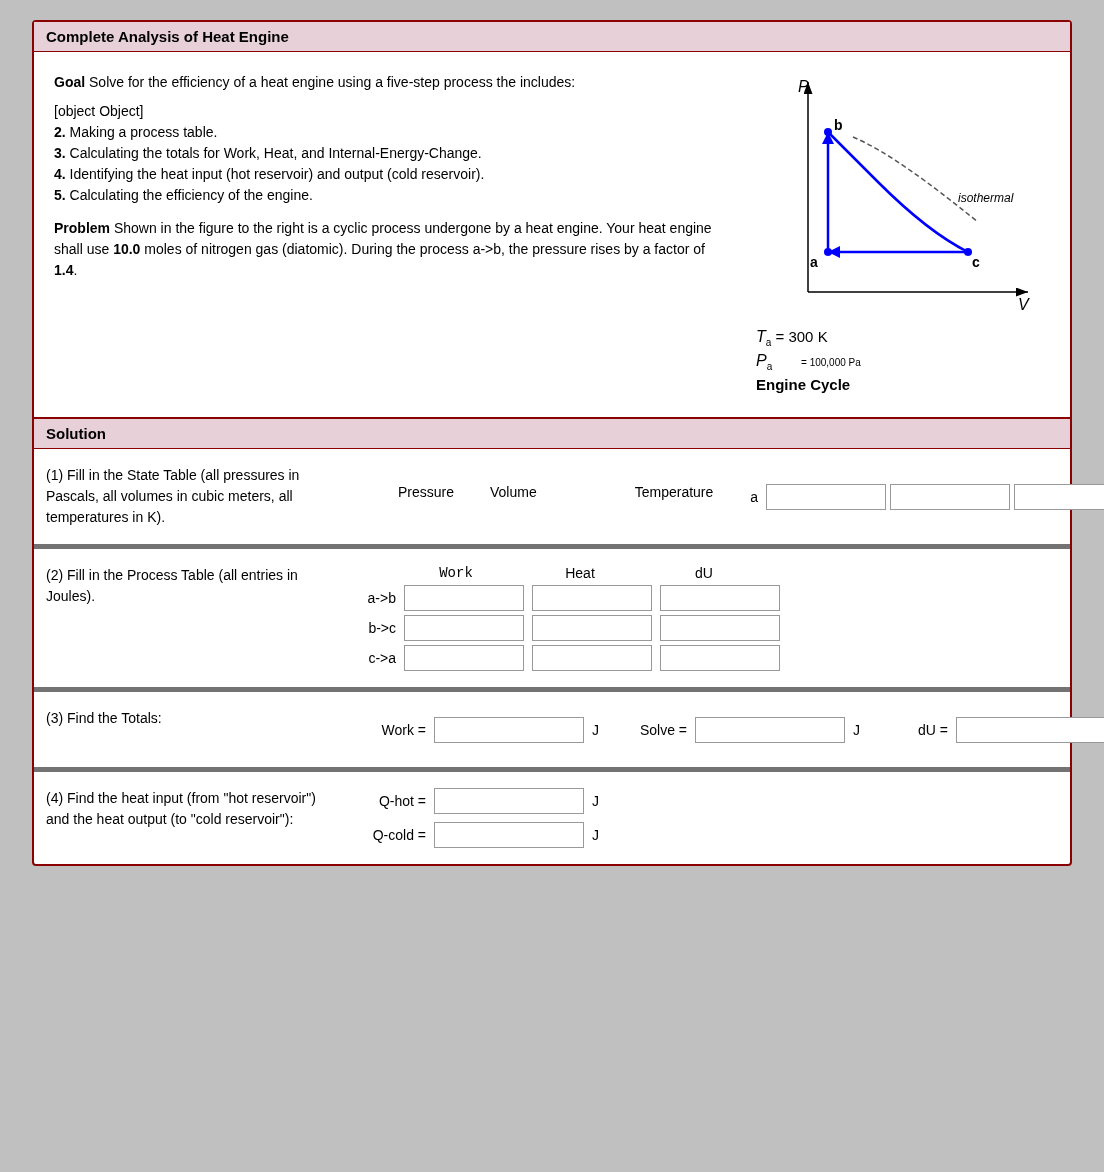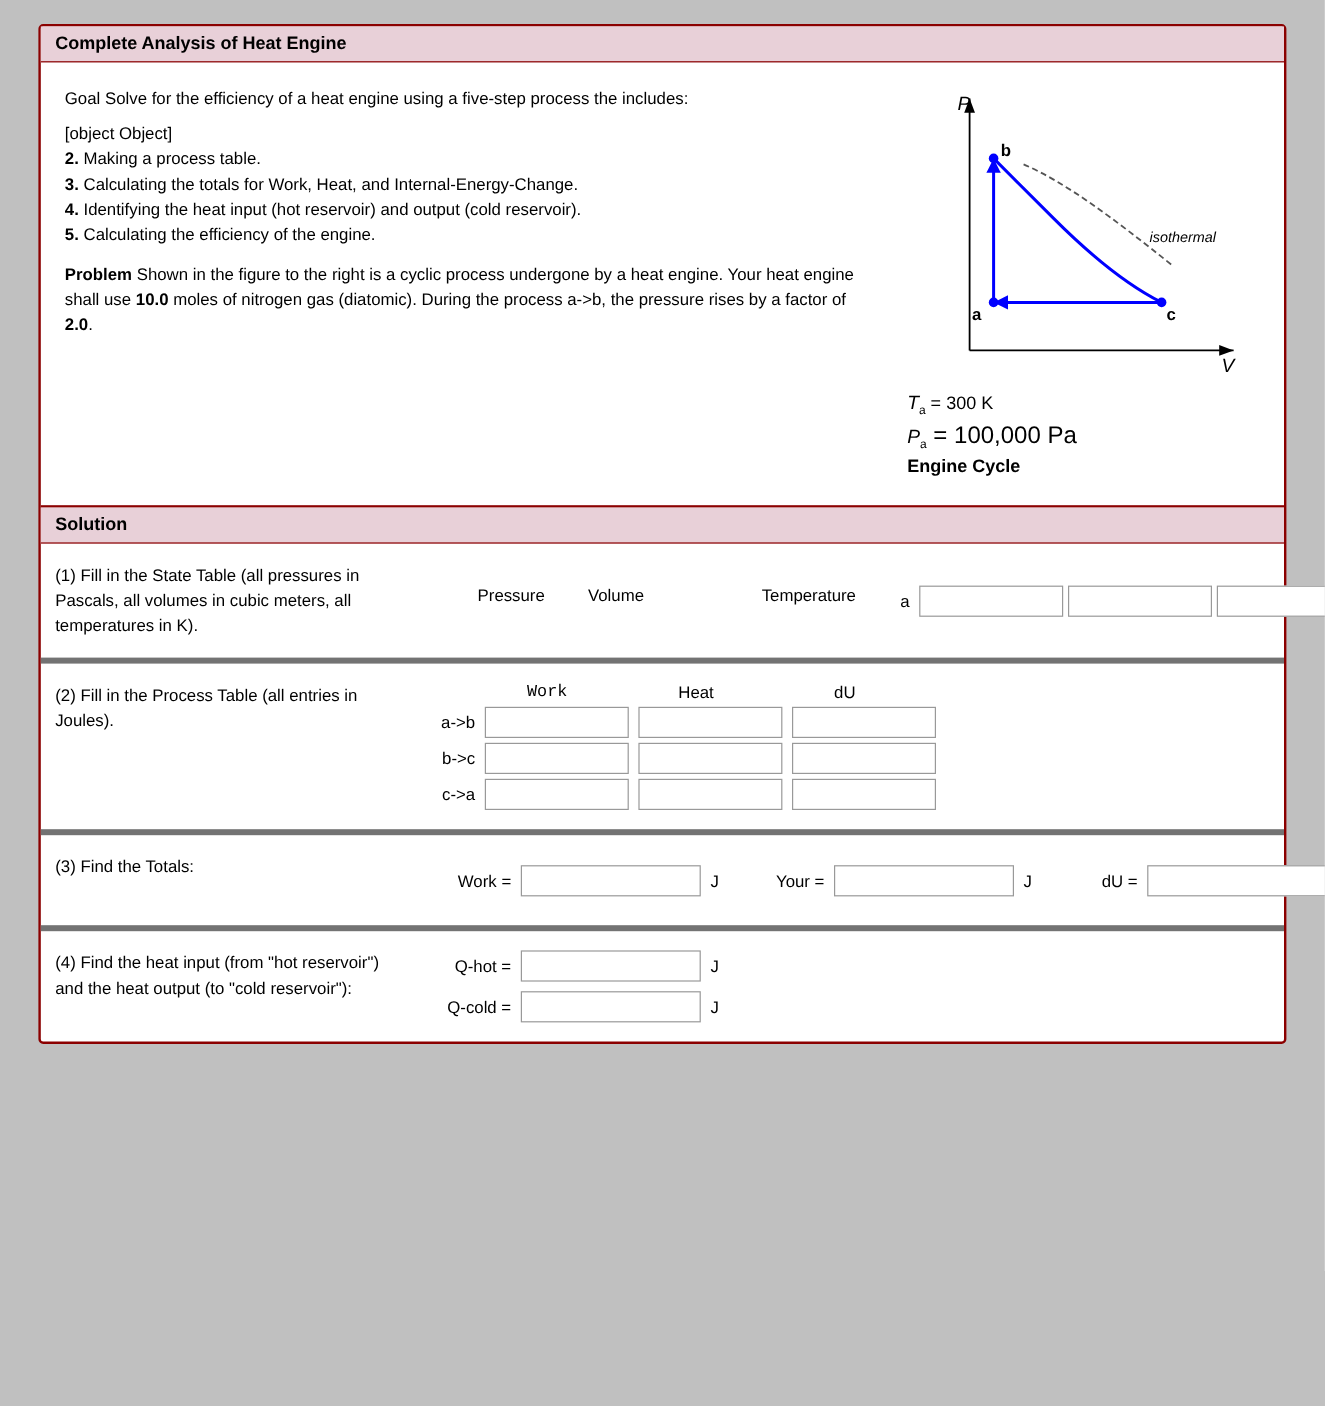--- a/index.html
+++ b/index.html
@@ -38,21 +38,21 @@
       padding: 8px;
     }
     .top-text p {
       margin-bottom: 8px;
       line-height: 1.5;
     }
     .top-text strong {
       font-weight: bold;
     }
     .goal-text { margin-bottom: 12px; }
-    .goal-text .bold-label { font-weight: normal; }
+    .goal-text .bold-label { font-weight: bold; }
     .problem-text { line-height: 1.6; }
     .top-diagram {
       width: 320px;
       min-width: 320px;
       padding: 8px;
       display: flex;
       flex-direction: column;
       align-items: center;
     }
     .diagram-svg-container {
@@ -258,21 +258,21 @@
           <p>
             <span id="s0">[object Object]</span><br>
             <strong>2.</strong> <span> Making a process table.</span><br>
             <strong>3.</strong> <span> Calculating the totals for Work, Heat, and Internal-Energy-Change.</span><br>
             <strong>4.</strong> <span> Identifying the heat input (hot reservoir) and output (cold reservoir).</span><br>
             <strong>5.</strong> <span> Calculating the efficiency of the engine.</span>
           </p>
         </div>
         <div class="problem-text" style="margin-top:12px;">
           <p>
-            <span class="bold">Problem</span><span> Shown in the figure to the right is a cyclic process undergone by a heat engine. Your heat engine shall use </span><strong>10.0</strong><span> moles of nitrogen gas (diatomic). During the process a-&gt;b, the pressure rises by a factor of </span><strong>2.0</strong><span>.</span>
+            <span class="bold">Problem</span><span> Shown in the figure to the right is a cyclic process undergone by a heat engine. Your heat engine shall use </span><strong>10.0</strong><span> moles of nitrogen gas (diatomic). During the process a-&gt;b, the pressure rises by a factor of </span><strong>1.4</strong><span>.</span>
           </p>
         </div>
       </div>
 
       <div class="top-diagram">
         <div class="diagram-svg-container">
           <svg width="300" height="250" viewBox="0 0 300 250">
 
             <defs>
               <marker id="arrowhead" markerWidth="8" markerHeight="6" refX="8" refY="3" orient="auto">
@@ -310,21 +310,21 @@
             <text x="224" y="195" font-size="14" font-family="Arial" font-weight="bold">c</text>
 
             <text x="210" y="130" font-size="12" font-family="Arial" font-style="italic">isothermal</text>
           </svg>
         </div>
         <div class="diagram-info">
           <p>
             <span style="font-size:16px; font-style:italic;">T</span><sub style="font-size:10px;">a</sub><span style="font-size:15px;"> = 300 K</span>
           </p>
           <p style="margin-top:4px;">
-            <span style="font-size:16px; font-style:italic;">P</span><sub style="font-size:10px;">a</sub><span style="font-size:20px;"> = 100,000 Pa</span>
+            <span style="font-size:16px; font-style:italic;">P</span><sub style="font-size:10px;">a</sub><span style="font-size:10px;margin-left:26px;"> = 100,000 Pa</span>
           </p>
           <p style="margin-top:4px;">
             <strong style="font-size:15px;">Engine Cycle</strong>
           </p>
         </div>
       </div>
     </div>
   </div>
 
   <div class="solution-divider"></div>
@@ -406,21 +406,21 @@
         <span>(3) Find the Totals:</span>
       </div>
       <div class="row-inputs">
         <div class="totals-grid">
           <div class="total-row">
             <span class="total-label">Work =</span>
             <input type="text" style="width: 150px; height: 26px; border: 1px solid rgb(153, 153, 153);">
             <span class="unit">J</span>
           </div>
           <div class="total-row">
-            <span class="total-label">Your =</span>
+            <span class="total-label">Solve =</span>
             <input type="text" style="width: 150px; height: 26px; border: 1px solid rgb(153, 153, 153);">
             <span class="unit">J</span>
           </div>
           <div class="total-row">
             <span class="total-label">dU =</span>
             <input type="text" style="width: 150px; height: 26px; border: 1px solid rgb(153, 153, 153);">
             <span class="unit">J</span>
           </div>
         </div>
       </div>

